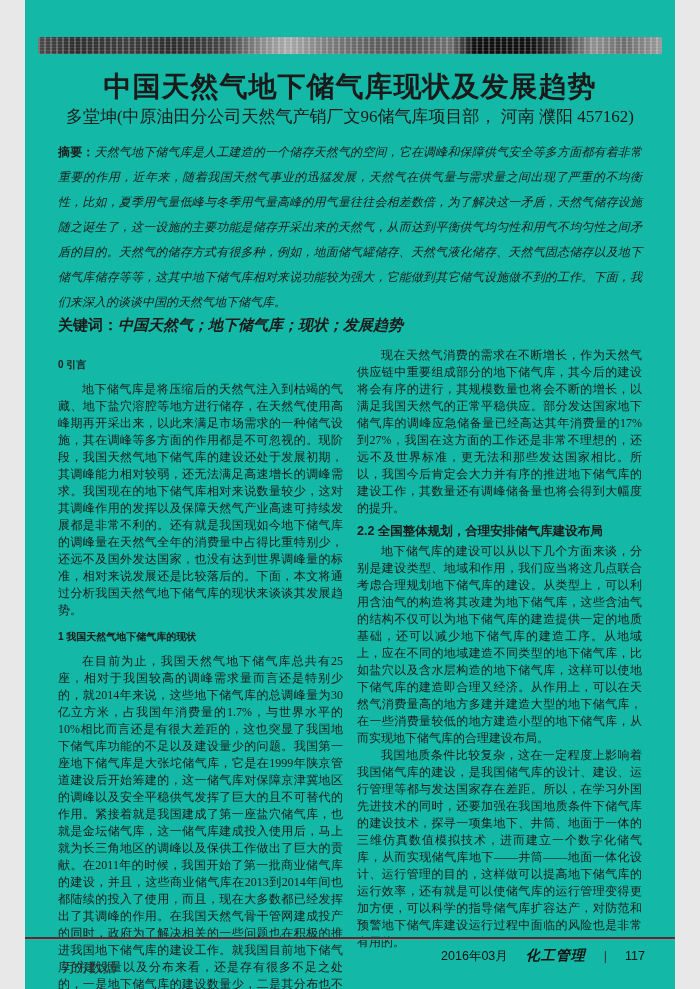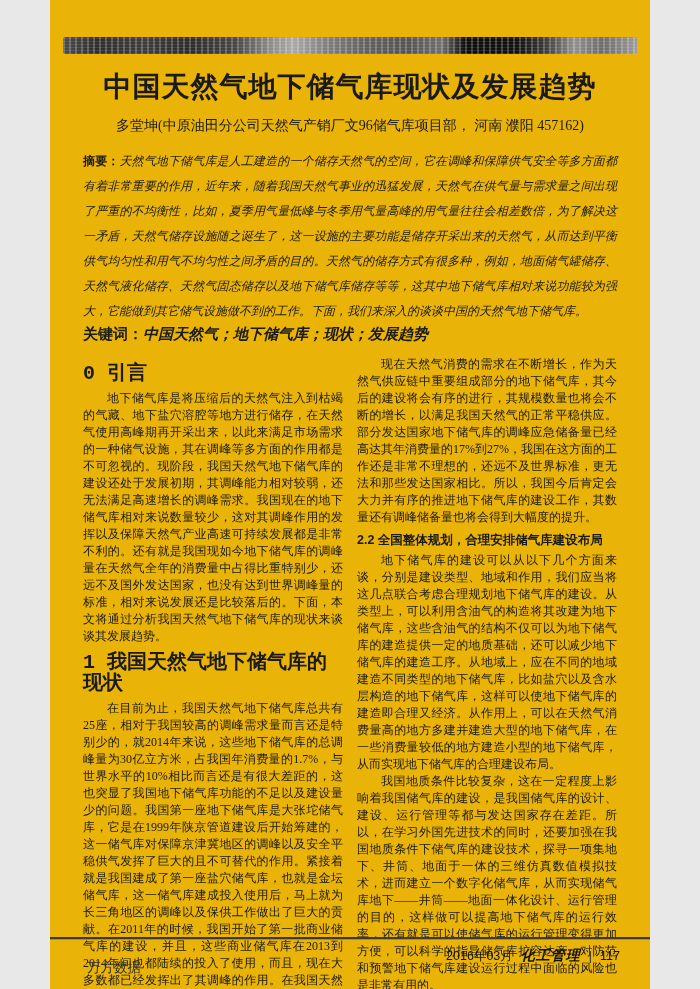--- a/index.html
+++ b/index.html
@@ -1,20 +1,20 @@
 <!DOCTYPE html>
 <html><head>
 <meta charset="utf-8">
 <style>
   html,body{margin:0;padding:0;background:#e8e8e8;}
   .page{
     position:relative;
-    width:600px;height:989px;
+    width:650px;height:989px;
     margin:0 auto;
-    background:#eab308;
+    background:#14b8a6;
     overflow:hidden;
     font-family:"Liberation Serif","DejaVu Serif",serif;
     color:#1a1a1a;
   }
   .topbar{
     position:absolute;left:13px;right:13px;top:37px;height:17px;
     border-radius:2px;
     background:
       repeating-linear-gradient(90deg, rgba(255,255,255,.22) 0 2px, rgba(255,255,255,0) 2px 6px),
       repeating-linear-gradient(0deg, rgba(255,255,255,.10) 0 1px, rgba(0,0,0,0) 1px 3px),
@@ -29,23 +29,23 @@
   .title{
     margin:0;
     text-align:center;
     font-family:"Liberation Sans","DejaVu Sans",sans-serif;
     font-weight:bold;
     font-size:28px;
     letter-spacing:1px;
     line-height:34px;
   }
   .author{
-    margin-top:13px;
+    margin-top:4px;
     text-align:center;
-    font-size:14px;
+    font-size:17px;
     line-height:17px;
   }
   .abstract{
     margin-top:15px;
     font-size:12px;
     line-height:25px;
     text-align:justify;
     font-style:italic;
   }
   .abstract .lbl, .keywords .lbl{
@@ -68,42 +68,42 @@
   .col{width:310px;}
   .col p{
     margin:0;
     font-size:12px;
     line-height:17px;
     text-align:justify;
     text-indent:2em;
   }
   h2.sec{
     margin:7px 0 6px 0;
-    font-family:Liberation Mono, monospace;
-    font-size:20px;
+    font-family:Liberation Sans, sans-serif;
+    font-size:10px;
     font-weight:bold;
     line-height:21px;
   }
   h3.subsec{
     margin:6px 0 4px 0;
     font-family:Liberation Sans, sans-serif;
     font-size:12.5px;
     font-weight:bold;
     line-height:16px;
   }
   .footer-rule{
     position:absolute;left:0;right:0;top:937px;height:4px;
     background:linear-gradient(#3a3a3a 0 1.6px, rgba(0,0,0,0) 1.6px 2.4px, #8c8c8c 2.4px 3.2px, rgba(0,0,0,0) 3.2px);
   }
   .colophon{
     position:absolute;right:30px;top:947px;
     font-size:12.5px;
     font-family:"Liberation Sans","DejaVu Sans",sans-serif;
     color:#111;
-    display:flex;align-items:baseline;gap:8px;
+    display:flex;align-items:baseline;gap:18px;
   }
   .journal-script{
     font-family:"DejaVu Serif","Liberation Serif",serif;
     font-style:italic;
     font-weight:bold;
     font-size:14px;
     letter-spacing:1px;
   }
   .colophon .sep{color:#333;}
   .watermark{

